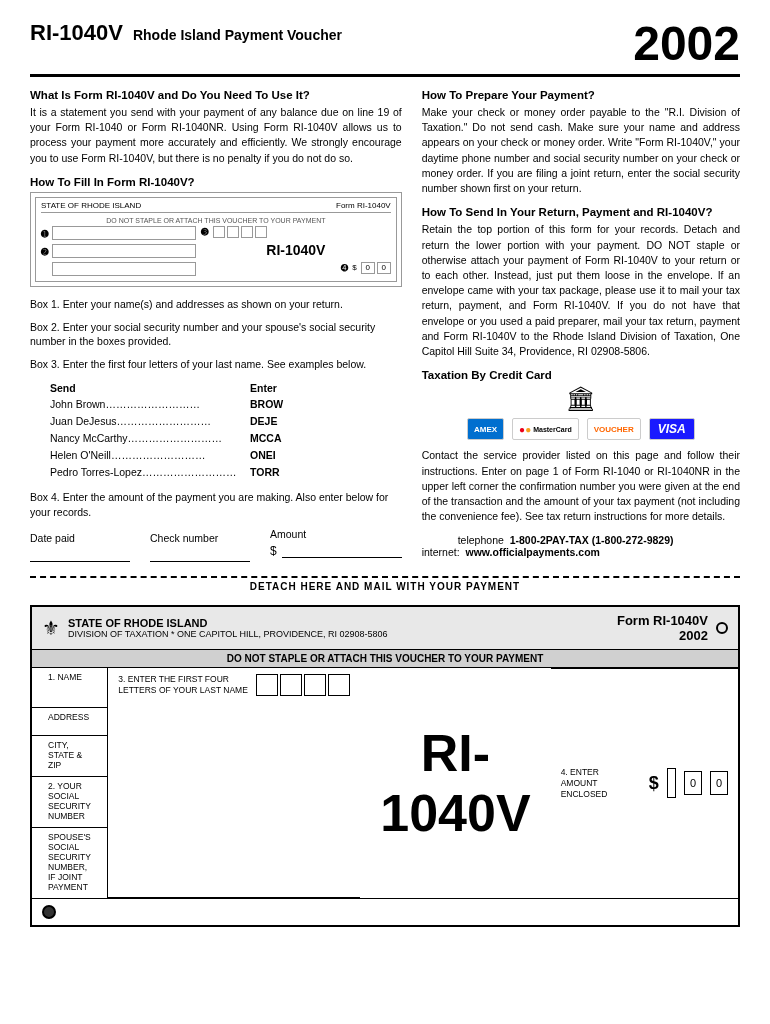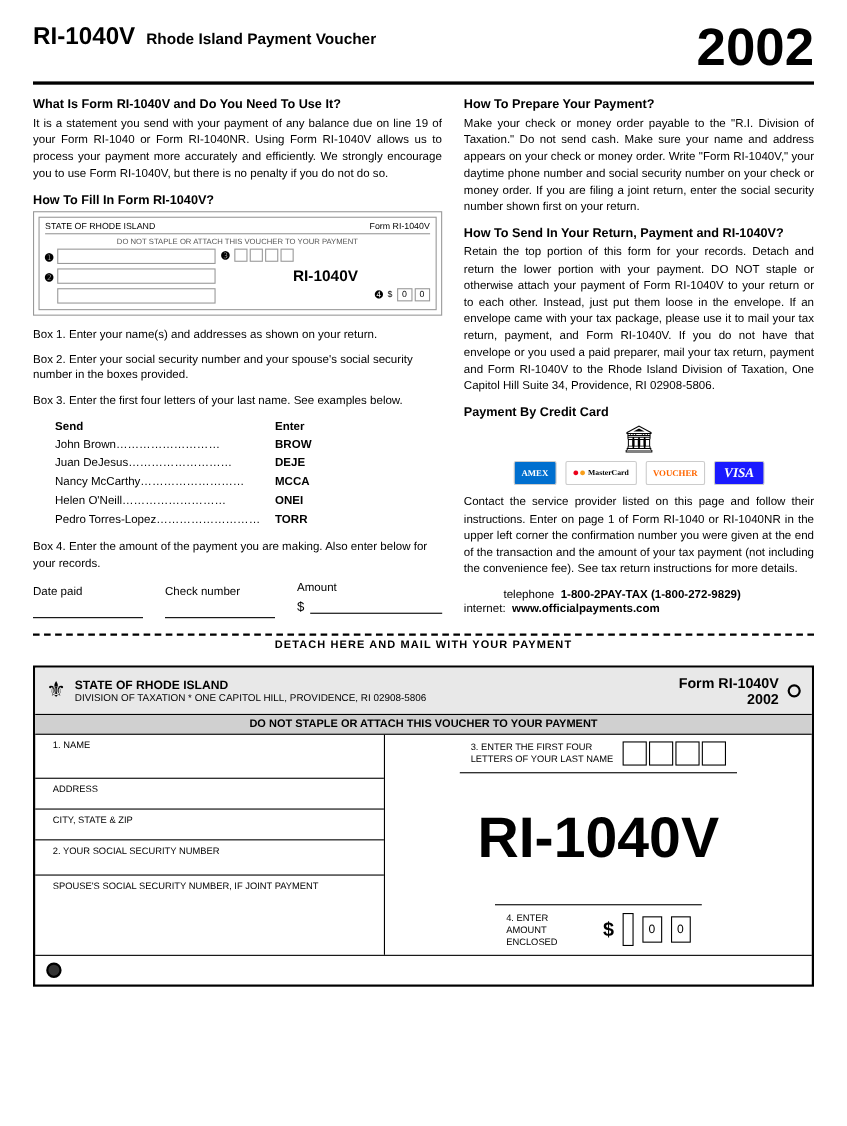--- a/index.html
+++ b/index.html
@@ -147,21 +147,20 @@
     }
     .card-logo {
       border: 1px solid #ccc;
       padding: 2px 6px;
       font-size: 9px;
       font-weight: bold;
       border-radius: 2px;
       height: 22px;
       display: flex;
       align-items: center;
-      font-family: Liberation Serif, serif;
     }
     .card-visa { background: #1a1aff; color: #fff; font-style: italic; font-size: 12px; padding: 2px 8px; }
     .card-mc { background: #fff; color: #000; font-size: 8px; }
     .card-discover { background: #ff6600; color: #fff; font-size: 8px; }
     .card-amex { background: #007bff; color: #fff; font-size: 8px; }
 
     .phone-line { font-size: 10.5px; margin-top: 6px; padding-left: 36px; }
     .internet-line { font-size: 10.5px; }
 
     
@@ -212,22 +211,21 @@
     .form-field-box {
       border-bottom: 1px solid #000;
       padding: 4px 16px;
       min-height: 36px;
     }
     .form-field-label { font-size: 8.5px; font-weight: normal; margin-bottom: 2px; color: #000; }
 
     .form-right-fields {
       flex: 1;
       display: flex;
-      flex-direction: column;
-      align-items: center;
+      flex-direction: row;
     }
 
     .big-form-title {
       font-size: 52px;
       font-weight: bold;
       text-align: center;
       padding: 10px 20px;
       flex: 1;
       display: flex;
       align-items: center;
@@ -413,21 +411,21 @@
     </div>
   </div>
 
   <div class="col-right">
     <div class="section-heading">How To Prepare Your Payment?</div>
     <div class="section-text">Make your check or money order payable to the "R.I. Division of Taxation."  Do not send cash.  Make sure your name and address appears on your check or money order.  Write "Form RI-1040V," your daytime phone number and social security number on your check or money order.  If you are filing a joint return, enter the social security number shown first on your return.</div>
 
     <div class="section-heading">How To Send In Your Return, Payment and RI-1040V?</div>
     <div class="section-text">Retain the top portion of this form for your records.  Detach and return the lower portion with your payment.   DO NOT staple or otherwise attach your payment of Form RI-1040V to your return or to each other.  Instead, just put them loose in the envelope.  If an envelope came with your tax package, please use it to mail your tax return, payment, and Form RI-1040V.  If you do not have that envelope or you used a paid preparer, mail your tax return, payment and Form RI-1040V to the Rhode Island Division of Taxation, One Capitol Hill Suite 34, Providence, RI  02908-5806.</div>
 
-    <div class="section-heading">Payment By Credit Card</div>
+    <div class="section-heading">Taxation By Credit Card</div>
 
     <div class="credit-card-section">
       <div class="bank-icon">🏛</div>
       <div class="card-logos">
         <div class="card-logo card-amex" style="font-size:8px;background:#006fcf;color:#fff;">AMEX</div>
         <div class="card-logo card-mc" style="background:#fff;border:1px solid #ccc;">
           <span style="color:#eb001b;font-weight:bold;font-size:10px;">●</span>
           <span style="color:#f79e1b;font-weight:bold;font-size:10px;">●</span>
           <span style="font-size:7px;margin-left:2px;">MasterCard</span>
         </div>

